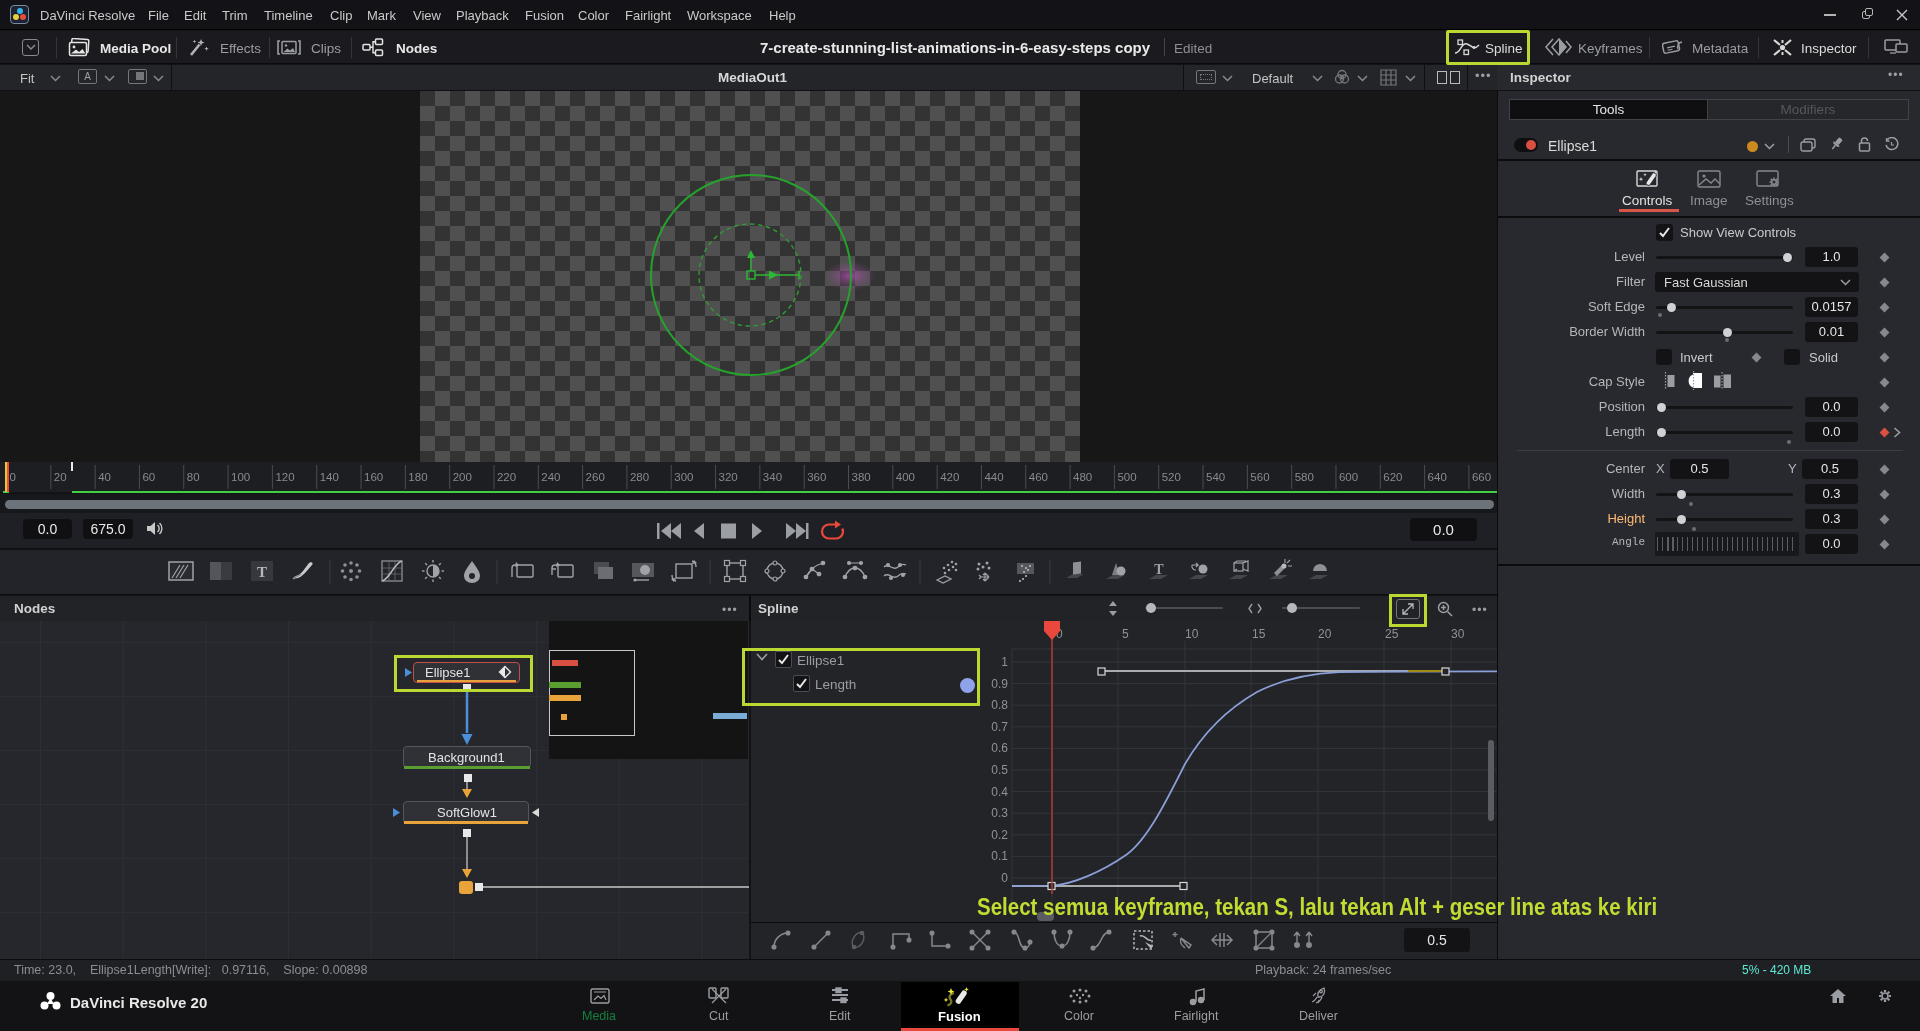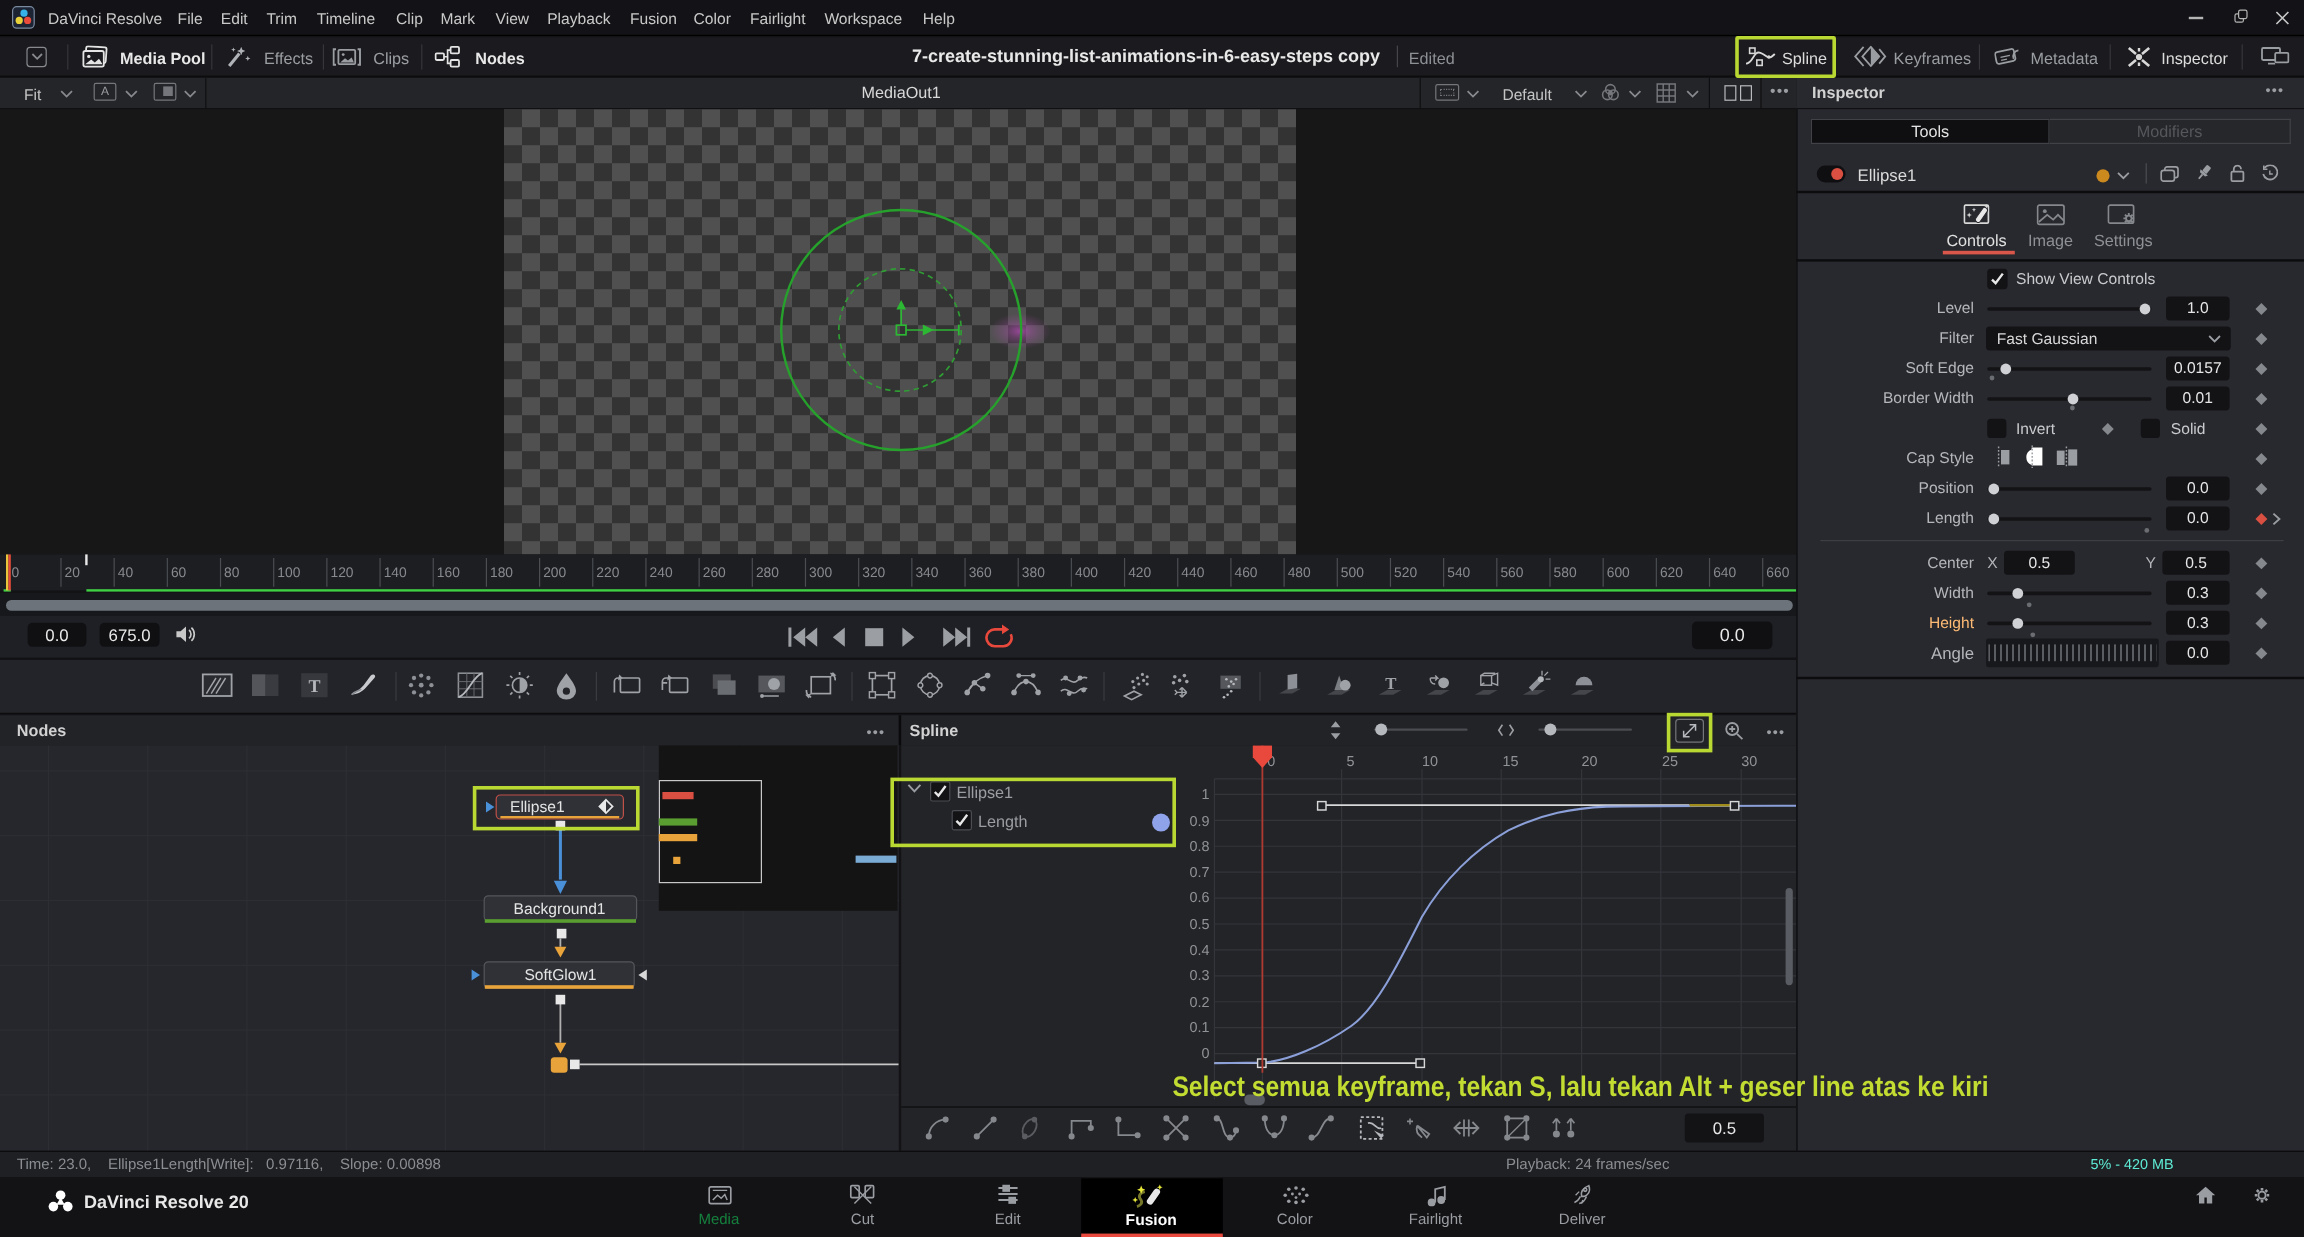--- a/index.html
+++ b/index.html
@@ -132,21 +132,21 @@
 <svg class="abs" style="left:104px;top:75px;" width="11" height="7" viewBox="0 0 11 7">
       <path d="M1 1 L5.5 5.5 L10 1" fill="none" stroke="#87898e" stroke-width="1.5"></path>
     </svg>
 <div class="abs" style="left:128px;top:69px;width:19px;height:15px;border:1px solid #74767b;border-radius:2px;">
       <div class="abs" style="left:7px;top:2px;width:8px;height:8px;background:#74767b;"></div>
     </div>
 <svg class="abs" style="left:153px;top:75px;" width="11" height="7" viewBox="0 0 11 7">
       <path d="M1 1 L5.5 5.5 L10 1" fill="none" stroke="#87898e" stroke-width="1.5"></path>
     </svg>
 <div class="abs" style="left:171px;top:65px;width:1px;height:26px;background:#0f0f11;"></div>
-<div class="abs txt" style="left:718px;top:70px;font-size:13.5px;font-weight:normal;color:#d8d8d8;">MediaOut1</div>
+<div class="abs txt" style="left:718px;top:70px;font-size:13.5px;font-weight:bold;color:#d8d8d8;">MediaOut1</div>
 <div class="abs" style="left:1183px;top:65px;width:1px;height:26px;background:#0f0f11;"></div>
 <div class="abs" style="left:1196px;top:70px;width:20px;height:14px;border:1px solid #74767b;border-radius:2px;">
       <div class="abs" style="left:3px;top:3px;width:12px;height:6px;border:1px dotted #74767b;"></div>
     </div>
 <svg class="abs" style="left:1222px;top:75px;" width="11" height="7" viewBox="0 0 11 7">
       <path d="M1 1 L5.5 5.5 L10 1" fill="none" stroke="#87898e" stroke-width="1.5"></path>
     </svg>
 <div class="abs txt" style="left:1252px;top:71px;font-size:13px;color:#c4c4c4;">Default</div>
 <svg class="abs" style="left:1312px;top:75px;" width="11" height="7" viewBox="0 0 11 7">
       <path d="M1 1 L5.5 5.5 L10 1" fill="none" stroke="#87898e" stroke-width="1.5"></path>
@@ -902,21 +902,21 @@
       <div class="abs" style="left:1676.5px;top:489.5px;width:9px;height:9px;border-radius:50%;background:#cfd1d4;"></div>
       <div class="abs" style="left:1805px;top:484px;width:53px;height:20px;background:#131316;border-radius:3px;text-align:center;line-height:20px;font-size:13px;color:#e6e6e6;">0.3</div>
       <div class="abs" style="left:1880.5px;top:490.5px;width:7px;height:7px;background:#85888d;transform:rotate(45deg);"></div>
       <div class="abs" style="left:1689px;top:502px;width:4px;height:4px;border-radius:50%;background:#6a6d72;"></div>
       <div class="abs txt" style="right:275px;top:511px;font-size:13px;color:#fdba74;">Height</div>
       <div class="abs" style="left:1656px;top:517.5px;width:137px;height:3px;background:#131316;border-radius:2px;"></div>
       <div class="abs" style="left:1676.5px;top:514.5px;width:9px;height:9px;border-radius:50%;background:#cfd1d4;"></div>
       <div class="abs" style="left:1805px;top:509px;width:53px;height:20px;background:#131316;border-radius:3px;text-align:center;line-height:20px;font-size:13px;color:#e6e6e6;">0.3</div>
       <div class="abs" style="left:1880.5px;top:515.5px;width:7px;height:7px;background:#85888d;transform:rotate(45deg);"></div>
       <div class="abs" style="left:1692px;top:527px;width:4px;height:4px;border-radius:50%;background:#6a6d72;"></div>
-      <div class="abs txt" style="right:275px;top:536px;font-size:14px;color:#b4b6ba;">Angle</div>
+      <div class="abs txt" style="right:275px;top:536px;font-size:11px;color:#b4b6ba;font-family:Liberation Mono, monospace;">Angle</div>
       <div class="abs" style="left:1655px;top:532px;width:144px;height:24px;background:#17181b;border-radius:2px;overflow:hidden;">
         <div class="abs" style="left:2px;top:5px;width:140px;height:14px;background:repeating-linear-gradient(to right,#5a5d62 0 1.5px,transparent 1.5px 5px);"></div>
       </div>
       <div class="abs" style="left:1805px;top:534px;width:53px;height:20px;background:#131316;border-radius:3px;text-align:center;line-height:20px;font-size:13px;color:#e6e6e6;">0.0</div>
       <div class="abs" style="left:1880.5px;top:540.5px;width:7px;height:7px;background:#85888d;transform:rotate(45deg);"></div>
       <div class="abs" style="left:1497px;top:564px;width:423px;height:1.5px;background:#0c0c0e;"></div>
     </div>
 
 <div class="abs" style="left:0;top:959px;width:1920px;height:22px;background:#1f2024;border-top:1px solid #0c0c0e;"></div>
 <div class="abs txt" style="left:14px;top:963px;font-size:12.5px;color:#8a8d92;">Time: 23.0, &nbsp;&nbsp;&nbsp;Ellipse1Length[Write]: &nbsp;&nbsp;0.97116, &nbsp;&nbsp;&nbsp;Slope: 0.00898</div>

